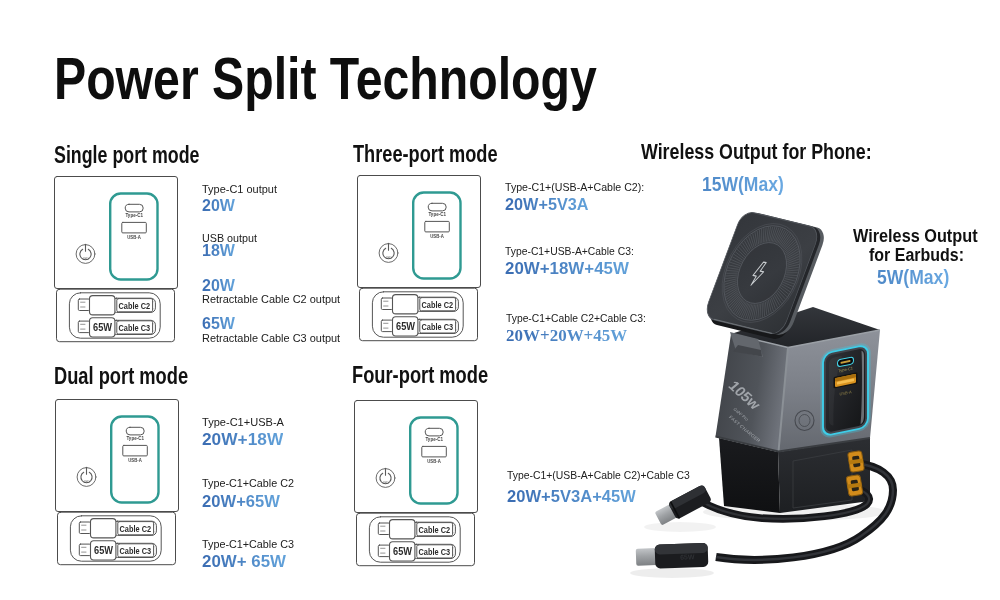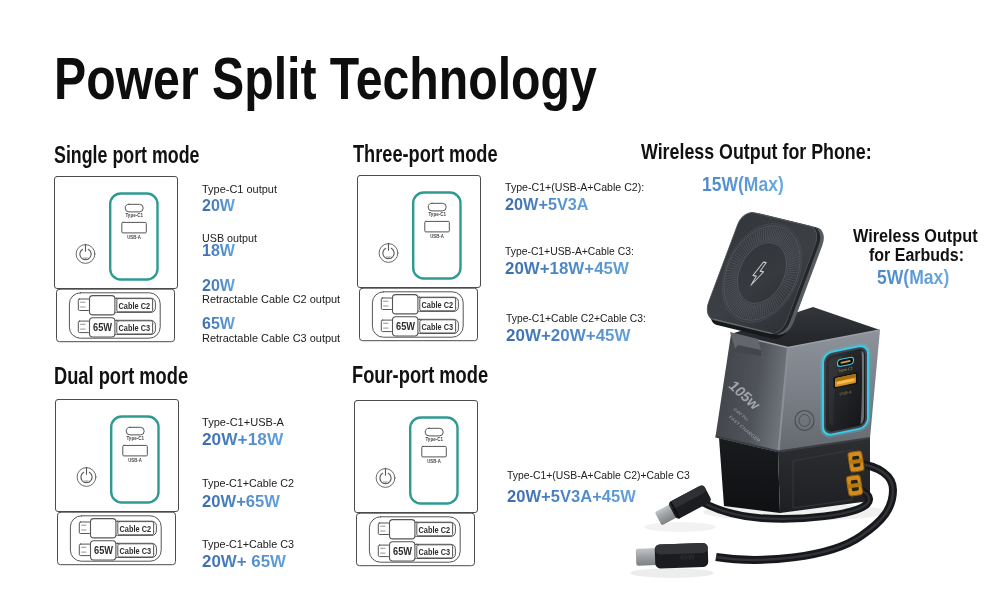--- a/index.html
+++ b/index.html
@@ -27,21 +27,21 @@
 <div class="lb" style="left:202px;top:332.0px;transform:scaleX(0.952);">Retractable Cable C3 output</div>
 <div class="vl grad" style="left:201.5px;top:196.0px;transform:scaleX(0.944);">20W</div>
 <div class="vl grad" style="left:201.5px;top:240.8px;transform:scaleX(0.944);">18W</div>
 <div class="vl grad" style="left:201.5px;top:275.8px;transform:scaleX(0.944);">20W</div>
 <div class="vl grad" style="left:201.5px;top:314.3px;transform:scaleX(0.944);">65W</div>
 <div class="lb" style="left:505px;top:180.7px;transform:scaleX(0.923);">Type-C1+(USB-A+Cable C2):</div>
 <div class="vl grad" style="left:505px;top:194.9px;transform:scaleX(0.956);">20W+5V3A</div>
 <div class="lb" style="left:505px;top:244.8px;transform:scaleX(0.900);">Type-C1+USB-A+Cable C3:</div>
 <div class="vl grad" style="left:505px;top:259.0px;transform:scaleX(0.993);">20W+18W+45W</div>
 <div class="lb" style="left:505.5px;top:311.9px;transform:scaleX(0.897);">Type-C1+Cable C2+Cable C3:</div>
-<div class="vl grad" style="left:505.5px;top:326.1px;transform:scaleX(0.999);">20W+20W+45W</div>
+<div class="vl grad" style="left:505.5px;top:326.1px;transform:scaleX(0.999);font-family:Liberation Serif, serif;">20W+20W+45W</div>
 <div class="lb" style="left:202px;top:415.8px;transform:scaleX(0.961);">Type-C1+USB-A</div>
 <div class="vl grad" style="left:202px;top:429.5px;transform:scaleX(1.017);">20W+18W</div>
 <div class="lb" style="left:202px;top:477.0px;transform:scaleX(0.938);">Type-C1+Cable C2</div>
 <div class="vl grad" style="left:202px;top:491.9px;transform:scaleX(0.977);">20W+65W</div>
 <div class="lb" style="left:202px;top:537.8px;transform:scaleX(0.938);">Type-C1+Cable C3</div>
 <div class="vl grad" style="left:202px;top:551.9px;transform:scaleX(0.993);">20W+ 65W</div>
 <div class="lb" style="left:506.5px;top:469.0px;transform:scaleX(0.904);">Type-C1+(USB-A+Cable C2)+Cable C3</div>
 <div class="vl grad" style="left:506.5px;top:486.7px;transform:scaleX(0.974);">20W+5V3A+45W</div>
 <div class="vl lt" style="left:701.5px;top:172.8px;font-size:19.5px;transform:scaleX(0.898);">15W(Max)</div>
 <div class="hd" style="left:852.5px;top:224.5px;font-size:18.8px;transform:scaleX(0.866);">Wireless Output</div>

